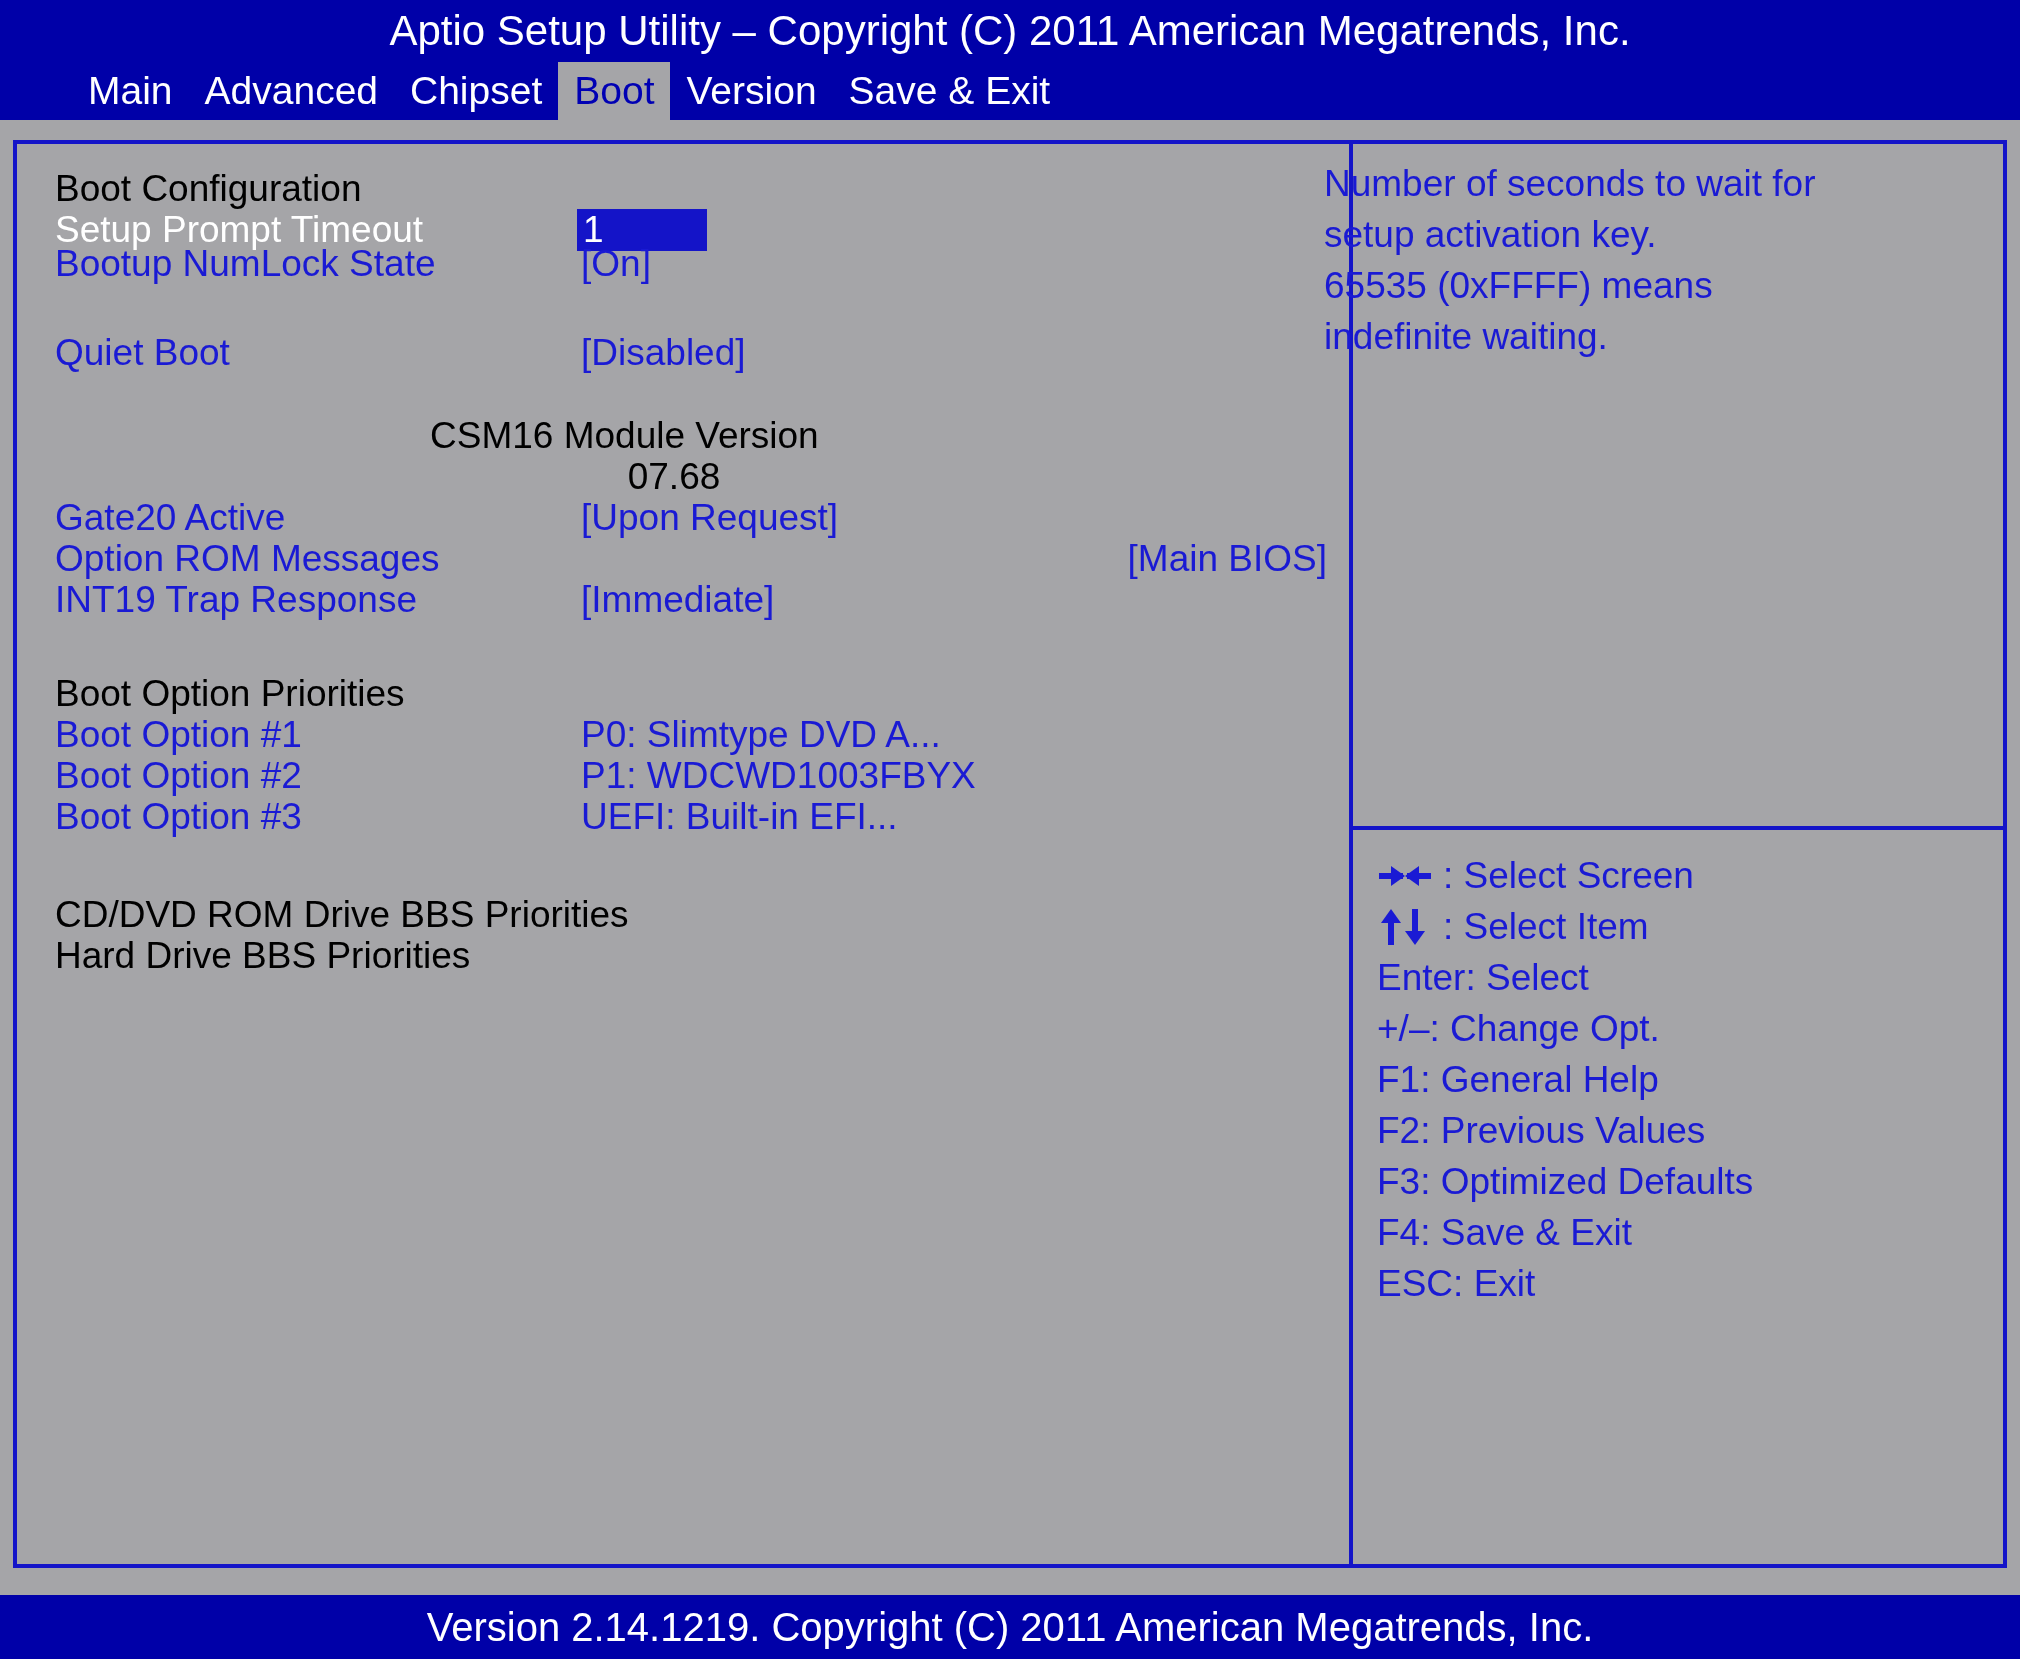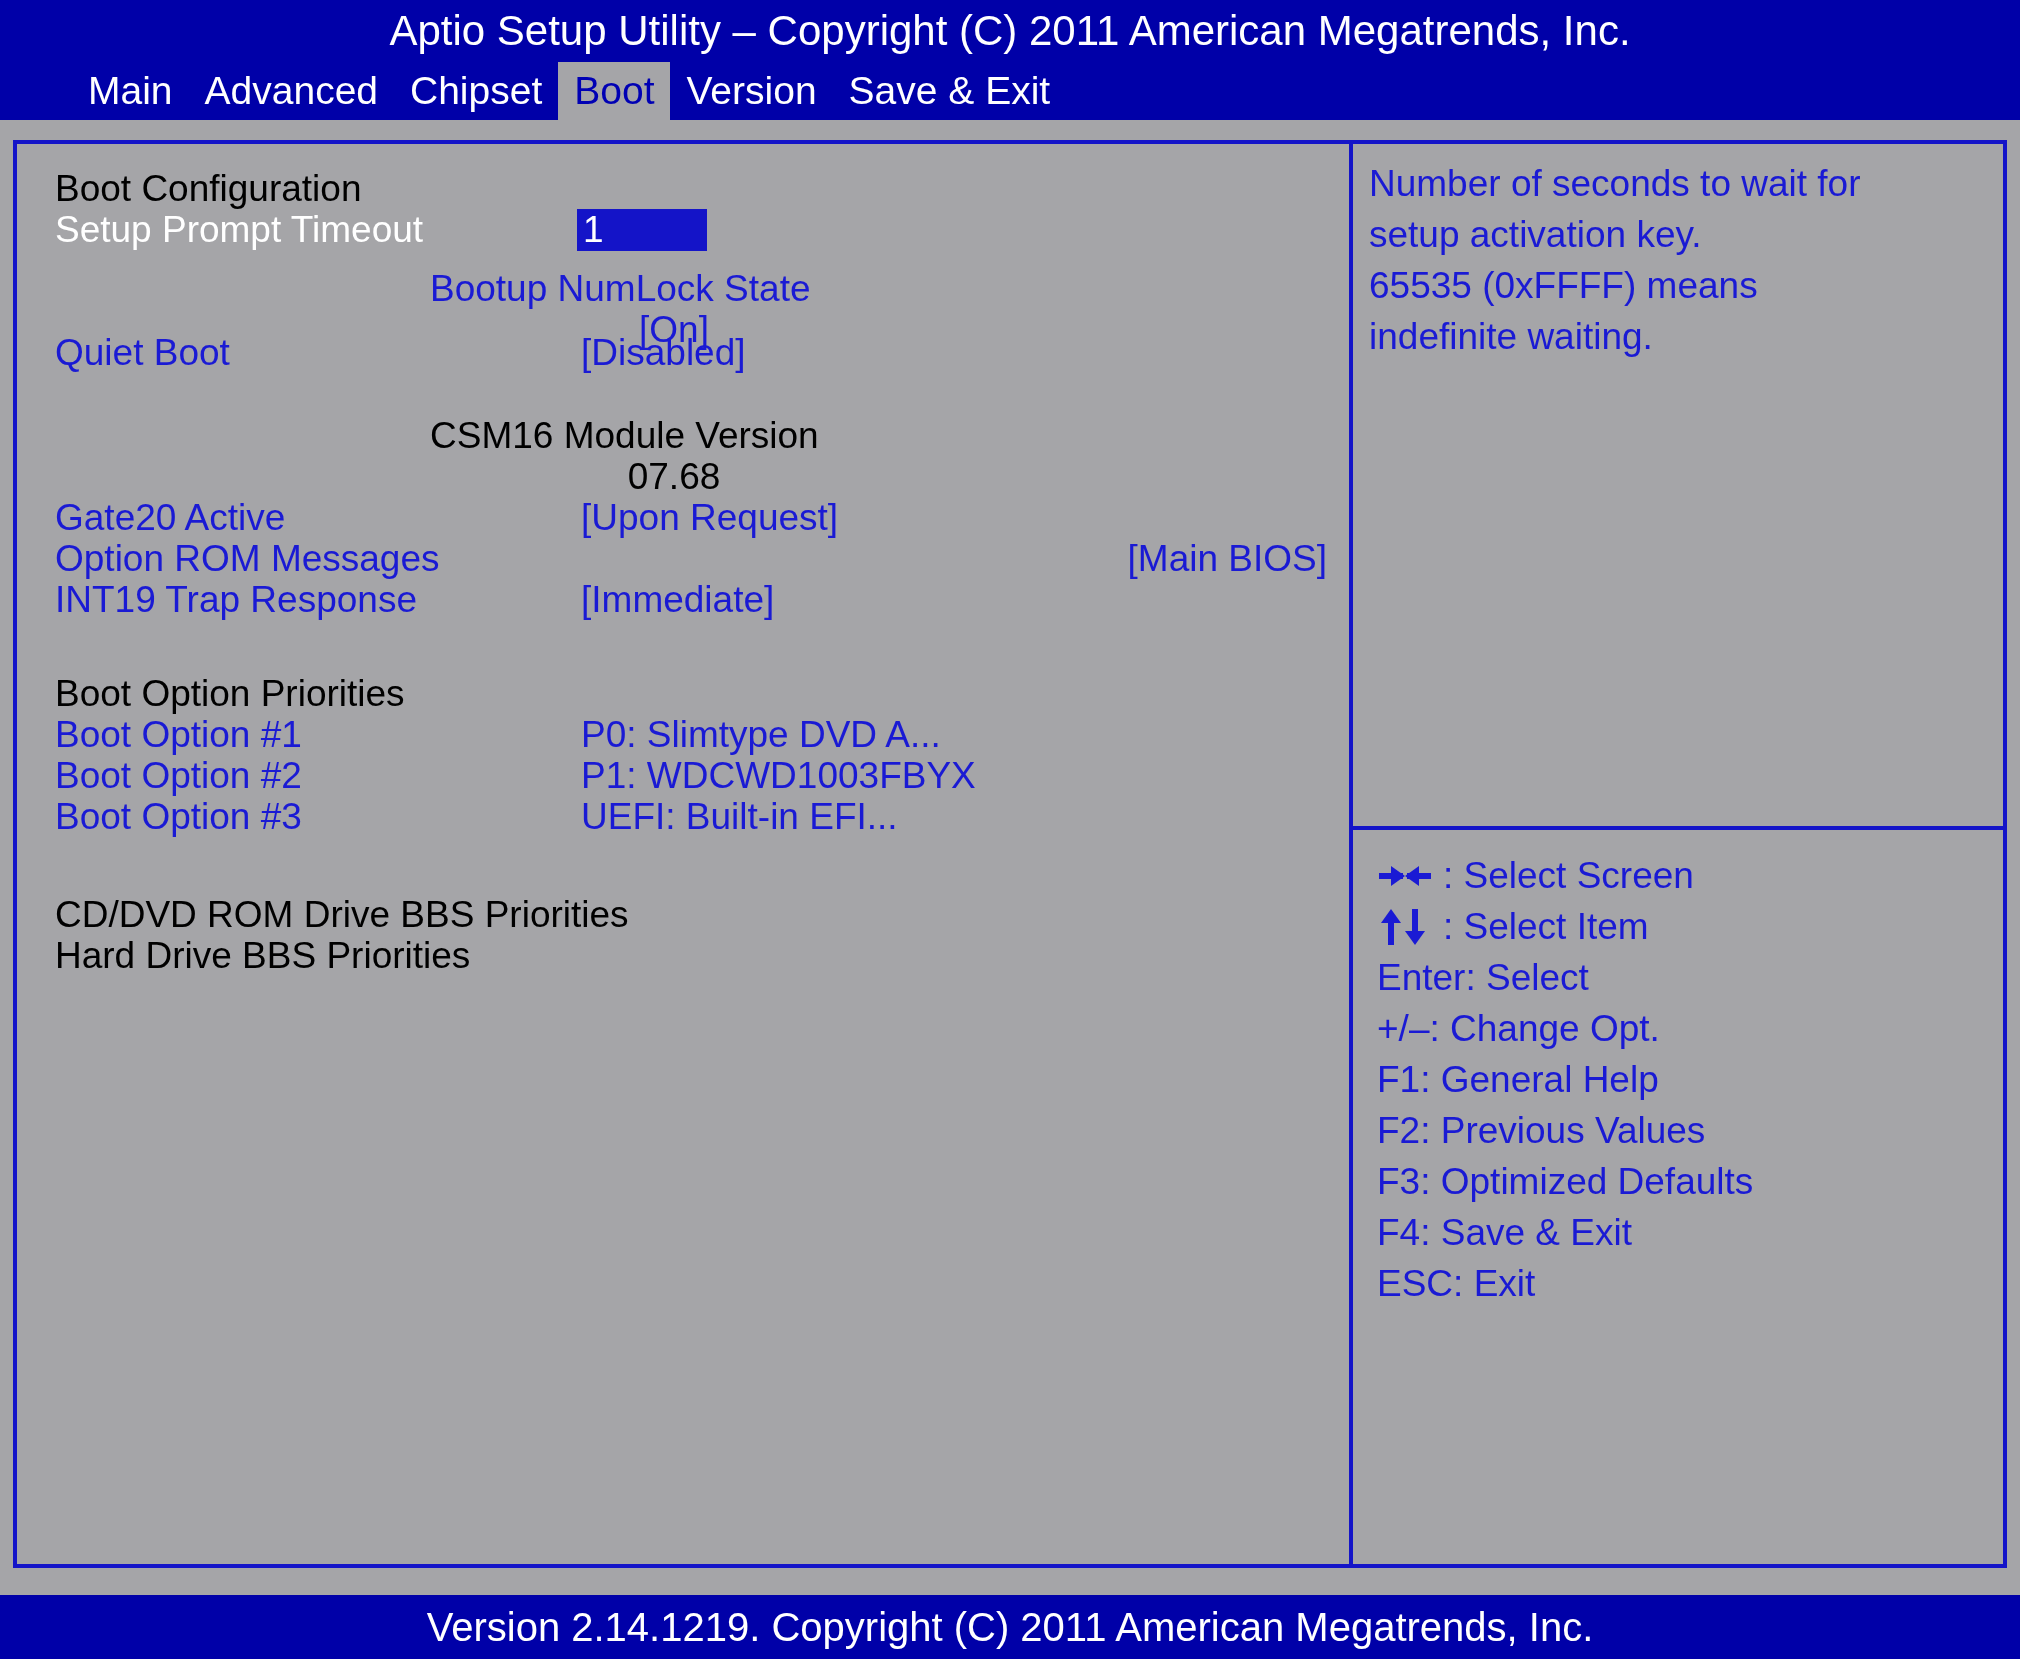--- a/index.html
+++ b/index.html
@@ -148,21 +148,21 @@
     width: 130px;
     height: 42px;
     line-height: 42px;
     padding-left: 6px;
     box-sizing: border-box;
   }
 
   
   .help-panel {
     position: absolute;
-    left: 1329px; top: 4px;
+    left: 1284px; top: 4px;
     width: 654px;
     height: 682px;
     padding: 14px 24px 0 40px;
     box-sizing: border-box;
   }
   .help-line {
     font-size: 37px;
     line-height: 51px;
     color: #1a1ad4;
     white-space: nowrap;
@@ -241,21 +241,21 @@
     <div class="h-divider"></div>
 
     <div class="content" id="content">
         <div class="row" style="top: 24px;">
           <div class="label c-black">Boot Configuration</div>
         </div>
         <div class="row" style="top: 65px;">
           <div class="label c-white">Setup Prompt Timeout</div>
           <div class="value c-white highlight">1</div>
         </div>
-        <div class="row" style="top: 124px; flex-direction: column;">
+        <div class="row" style="top: 99px;">
           <div class="label c-blue">Bootup NumLock State</div>
           <div class="value c-blue">[On]</div>
         </div>
         <div class="row" style="top: 188px;">
           <div class="label c-blue">Quiet Boot</div>
           <div class="value c-blue">[Disabled]</div>
         </div>
         <div class="row" style="top: 271px; flex-direction: column;">
           <div class="label c-black">CSM16 Module Version</div>
           <div class="value c-black">07.68</div>

